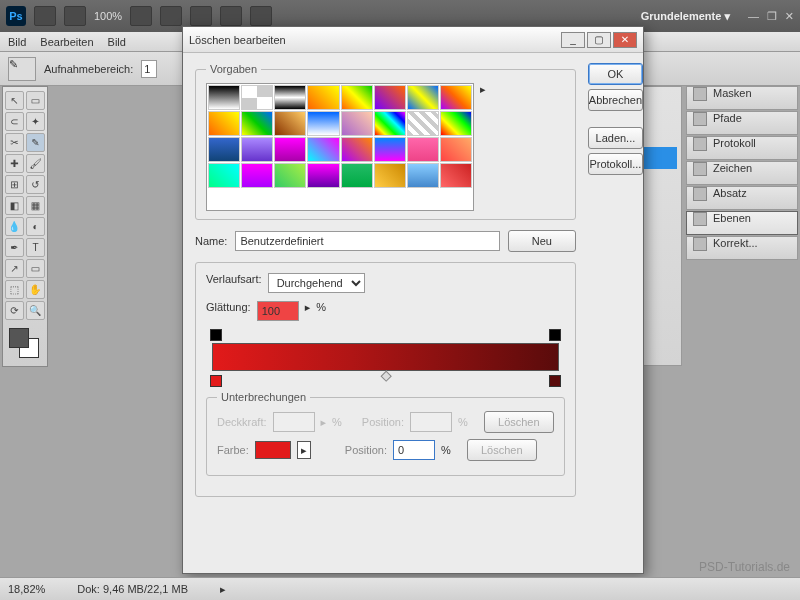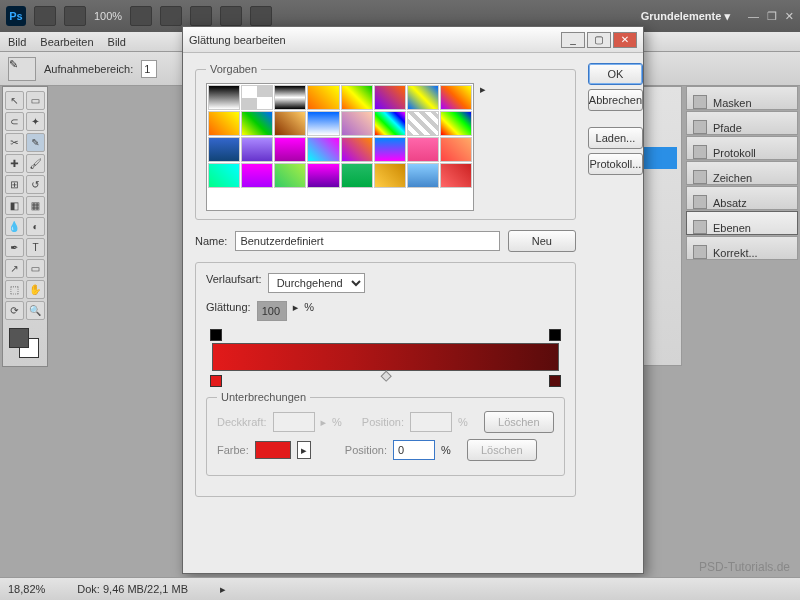--- a/index.html
+++ b/index.html
@@ -16,21 +16,21 @@
 .optbar .tool{width:28px;height:24px;background:#ddd;border:1px solid #999}
 .optbar input{width:16px;height:18px;border:1px solid #999;padding:0 2px;background:#fff}
 .toolbox{position:absolute;top:86px;left:2px;width:46px;background:linear-gradient(#e4e4e4,#cfcfcf);border:1px solid #888;padding:4px 2px}
 .toolbox .row{display:flex;gap:2px;margin-bottom:2px}
 .toolbox .tb{width:19px;height:19px;background:#dcdcdc;border:1px solid #aaa;border-radius:2px;display:flex;align-items:center;justify-content:center;font-size:10px;color:#444}
 .toolbox .swatches{margin-top:6px;position:relative;height:36px}
 .toolbox .sw{width:20px;height:20px;border:1px solid #333;position:absolute}
 .toolbox .fg{background:#555;left:4px;top:2px;z-index:2}
 .toolbox .bg{background:#fff;left:14px;top:12px}
 .right-panels{position:absolute;right:2px;top:86px;width:112px;display:flex;flex-direction:column;gap:1px}
-.right-panels .panel{height:24px;background:linear-gradient(#e6e6e6,#d2d2d2);border:1px solid #999;display:flex;align-items:flex-end;padding:0 6px;gap:6px}
+.right-panels .panel{height:24px;background:linear-gradient(#e6e6e6,#d2d2d2);border:1px solid #999;display:flex;align-items:flex-start;padding:0 6px;gap:6px}
 .right-panels .panel.sel{background:linear-gradient(#f0f0f0,#e0e0e0);border-color:#666}
 .right-panels .ic{width:14px;height:14px;background:#bbb;border:1px solid #888}
 .statusbar{position:absolute;bottom:0;left:0;right:0;height:23px;background:linear-gradient(#e4e4e4,#d0d0d0);display:flex;align-items:center;padding:8px 8px;gap:32px;border-top:1px solid #999}
 .watermark{position:absolute;right:10px;bottom:26px;color:#888;font-size:12px}
 
 .dialog{position:absolute;left:182px;top:26px;width:462px;height:548px;background:#ececec;border:1px solid #666;box-shadow:3px 3px 12px rgba(0,0,0,.4)}
 .dlg-title{height:26px;background:linear-gradient(#fdfdfd,#e2e2e2);border-bottom:1px solid #bbb;display:flex;align-items:center;padding:0 6px}
 .dlg-title .t{flex:1}
 .dlg-title .wbtn{width:24px;height:16px;margin-left:2px;border:1px solid #888;background:#e8e8e8;text-align:center;font-size:10px;line-height:14px}
 .dlg-title .close{background:#d65a4a;color:#fff}
@@ -41,21 +41,21 @@
 .btn.primary{border:1px solid #3a78c8;box-shadow:0 0 0 1px #7ab0ee inset}
 fieldset{border:1px solid #bbb;border-radius:3px;padding:8px 10px;margin-bottom:10px}
 legend{padding:0 4px;color:#555}
 .presets{width:268px;height:128px;border:1px solid #999;background:#fff;display:grid;grid-template-columns:repeat(8,1fr);grid-auto-rows:25px;gap:1px;padding:1px;overflow:hidden}
 .presets div{border:1px solid #ccc}
 .namerow{display:flex;align-items:center;gap:8px;margin-bottom:10px}
 .namerow input{flex:1;height:20px;border:1px solid #999;padding:0 4px;background:#fff}
 .gradset{padding:10px}
 .gradset .row{display:flex;align-items:flex-start;gap:6px;margin-bottom:8px}
 .gradset select{height:20px;border:1px solid #999;background:#fff;padding:0 4px}
-.gradset .num{width:30px;height:20px;border:1px solid #999;padding:0 4px;background:#a3a3a3}
+.gradset .num{width:42px;height:20px;border:1px solid #999;padding:0 4px;background:#ef4444}
 .gradbar-wrap{position:relative;padding:14px 6px 20px}
 .gradbar{height:28px;border:1px solid #555;background:linear-gradient(90deg,#e21a1a 0%,#b01515 40%,#5a0b0b 100%)}
 .stop{position:absolute;width:12px;height:12px;border:1px solid #333}
 .stop.top{top:0;background:#000}
 .stop.bot{bottom:4px;background:#e21a1a}
 .stop.bot.right{background:#5a0b0b}
 .diamond{position:absolute;bottom:8px;left:50%;width:8px;height:8px;background:#ddd;border:1px solid #888;transform:rotate(45deg) translateX(-50%)}
 .stops-fs .row{display:flex;align-items:center;gap:6px;margin-bottom:6px}
 .stops-fs label{color:#888}
 .stops-fs .dis{color:#bbb}
@@ -178,21 +178,21 @@
       <span>Ebenen</span>
     </div>
   <div class="panel">
       <div class="ic"></div>
       <span>Korrekt...</span>
     </div>
 </div>
 
 <div class="dialog">
   <div class="dlg-title">
-    <span class="t">Glättung bearbeiten</span>
+    <span class="t">Löschen bearbeiten</span>
     <div class="wbtn">_</div>
     <div class="wbtn">▢</div>
     <div class="wbtn close">✕</div>
   </div>
   <div class="dlg-body">
     <div class="dlg-left">
       <fieldset>
         <legend>Vorgaben</legend>
         <div style="display:flex;align-items:flex-start;gap:6px">
           <div class="presets" id="presets">

